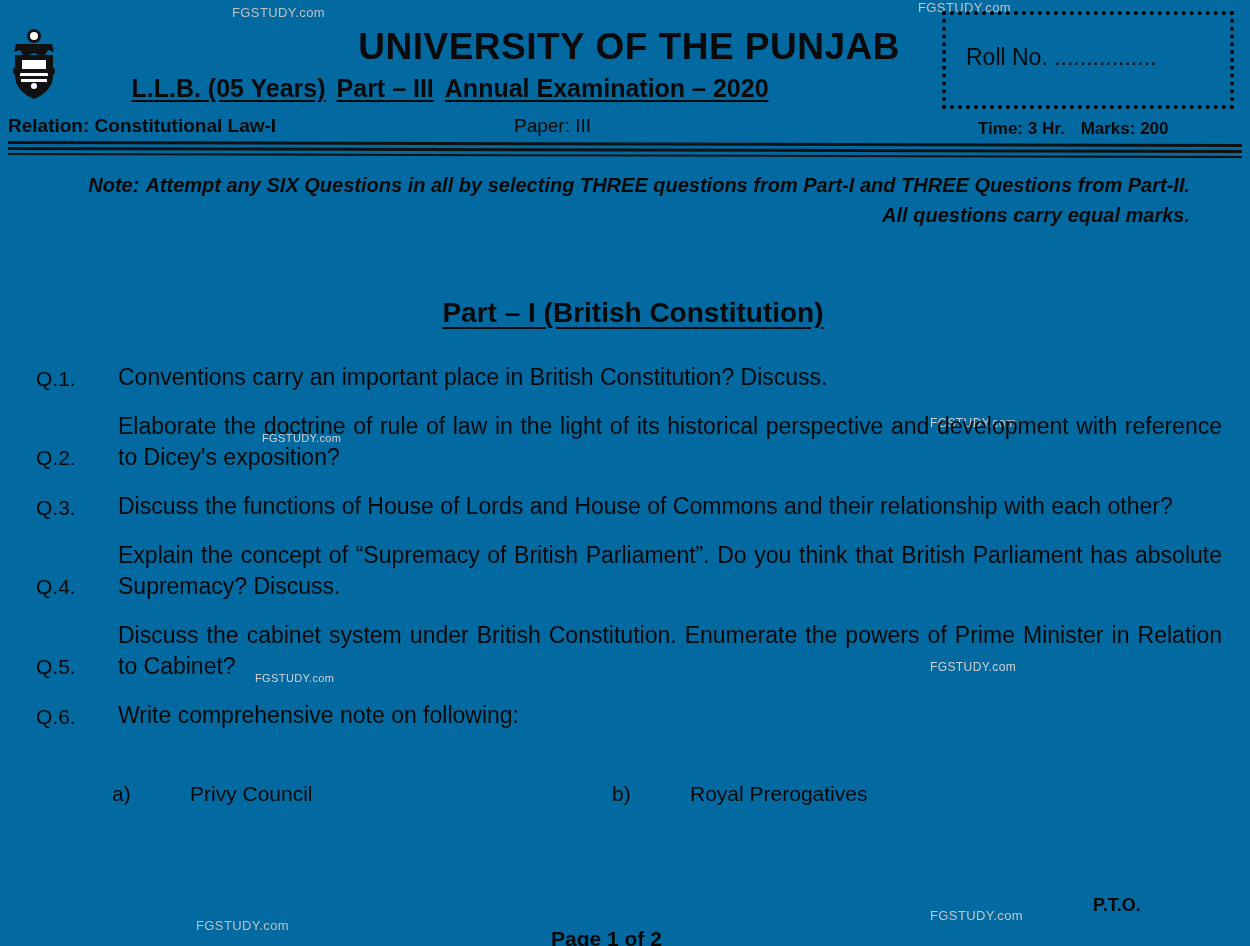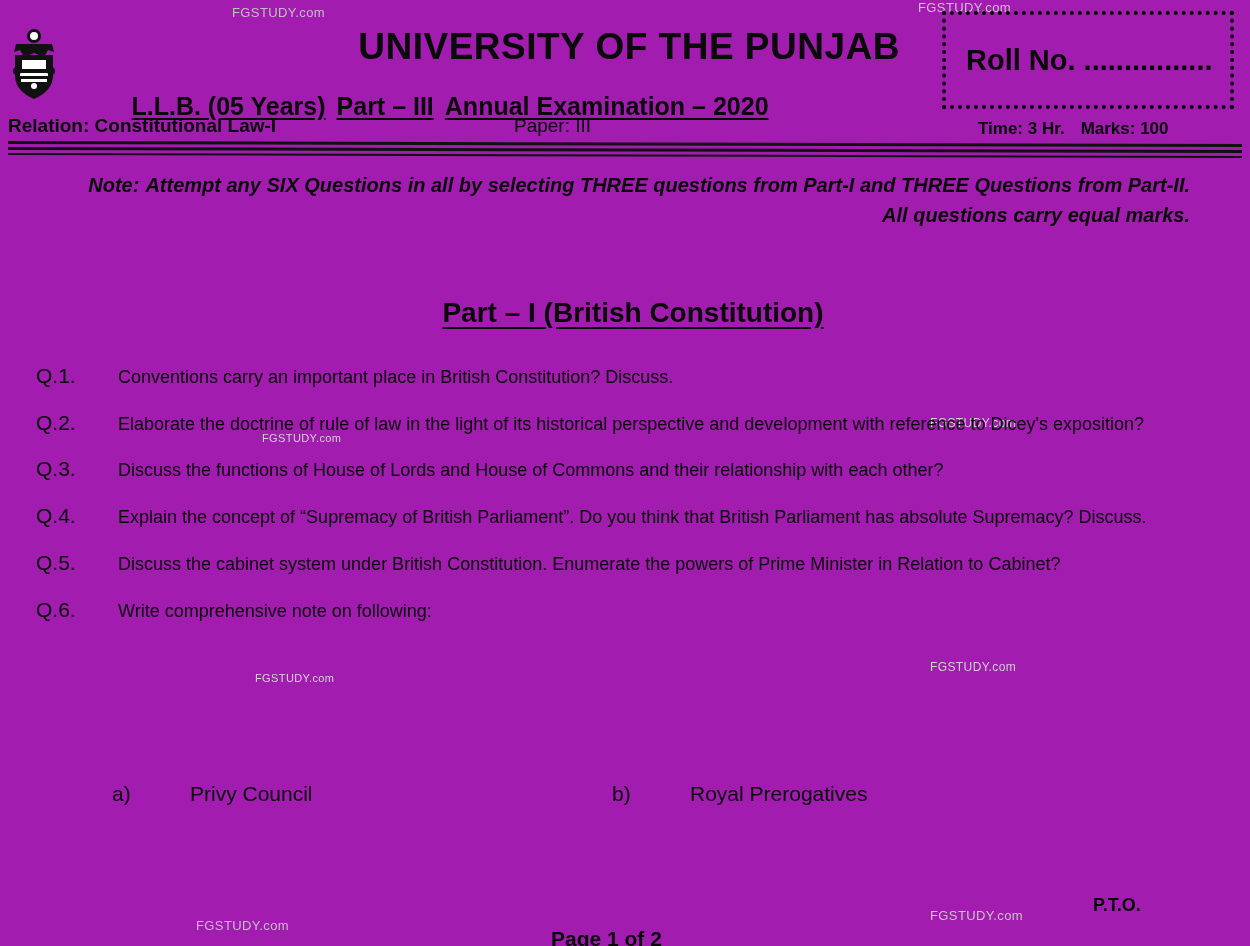--- a/index.html
+++ b/index.html
@@ -9,21 +9,21 @@
     background: #ffffff;
   }
   body {
     font-family: "Liberation Sans", sans-serif;
     color: #0a0a0a;
   }
   #page {
     position: relative;
     width: 1250px;
     height: 946px;
-    background: #a21caf;
+    background: #0369a1;
     overflow: hidden;
   }
 
   
   .watermark {
     position: absolute;
     font-family: "Liberation Sans", sans-serif;
     color: #b9b9b9;
     letter-spacing: 0.4px;
     white-space: nowrap;
@@ -54,21 +54,21 @@
     width: 900px;
     text-align: right;
     font-size: 37px;
     font-weight: bold;
     letter-spacing: 0.5px;
     font-family: "Liberation Sans", sans-serif;
   }
   .degree-line {
     position: absolute;
     left: 0;
-    top: 92px;
+    top: 74px;
     width: 900px;
     text-align: center;
     font-size: 25px;
     font-weight: bold;
     white-space: nowrap;
   }
   .degree-line .u {
     text-decoration: underline;
     text-underline-offset: 3px;
   }
@@ -106,22 +106,22 @@
     left: 942px;
     top: 11px;
     width: 284px;
     height: 90px;
     border: 4px dotted #000;
   }
   .rollno-text {
     position: absolute;
     left: 966px;
     top: 44px;
-    font-size: 29px;
-    font-weight: bold;
+    font-size: 23px;
+    font-weight: normal;
     white-space: nowrap;
   }
 
   
   .rules {
     position: absolute;
     left: 8px;
     top: 141px;
     width: 1234px;
     height: 14px;
@@ -179,21 +179,21 @@
     margin-bottom: 19px;
   }
   .qnum {
     flex: 0 0 82px;
     font-size: 21px;
     line-height: 1.32;
     white-space: nowrap;
   }
   .qtext {
     flex: 1 1 auto;
-    font-size: 18px;
+    font-size: 23px;
     line-height: 1.32;
     text-align: justify;
     text-justify: inter-word;
   }
   .qtext.nojust { text-align: left; }
 
   
   .subparts {
     position: absolute;
     left: 112px;
@@ -264,21 +264,21 @@
     <span class="u">L.L.B. (05 Years)</span><span class="gap"></span><span class="u">Part – III</span><span class="gap"></span><span class="u">Annual Examination – 2020</span>
   </div>
 
   <div class="subject-line">Relation: Constitutional Law-I</div>
   <div class="paper-line">Paper: III</div>
 
   <div class="rollbox"></div>
   <div class="rollno-text">Roll No. ................</div>
 
   <div class="time-marks">
-    <span>Time: 3 Hr.</span><span class="sp"></span><span>Marks: 100</span>
+    <span>Time: 3 Hr.</span><span class="sp"></span><span>Marks: 200</span>
   </div>
 
   <div class="rules">
     <div class="r r1"></div>
     <div class="r r2"></div>
     <div class="r r3"></div>
   </div>
 
   <div class="note">
     <span class="lbl">Note:</span><span>Attempt any SIX Questions in all by selecting THREE questions from Part-I and THREE Questions from Part-II. All questions carry equal marks.</span>

